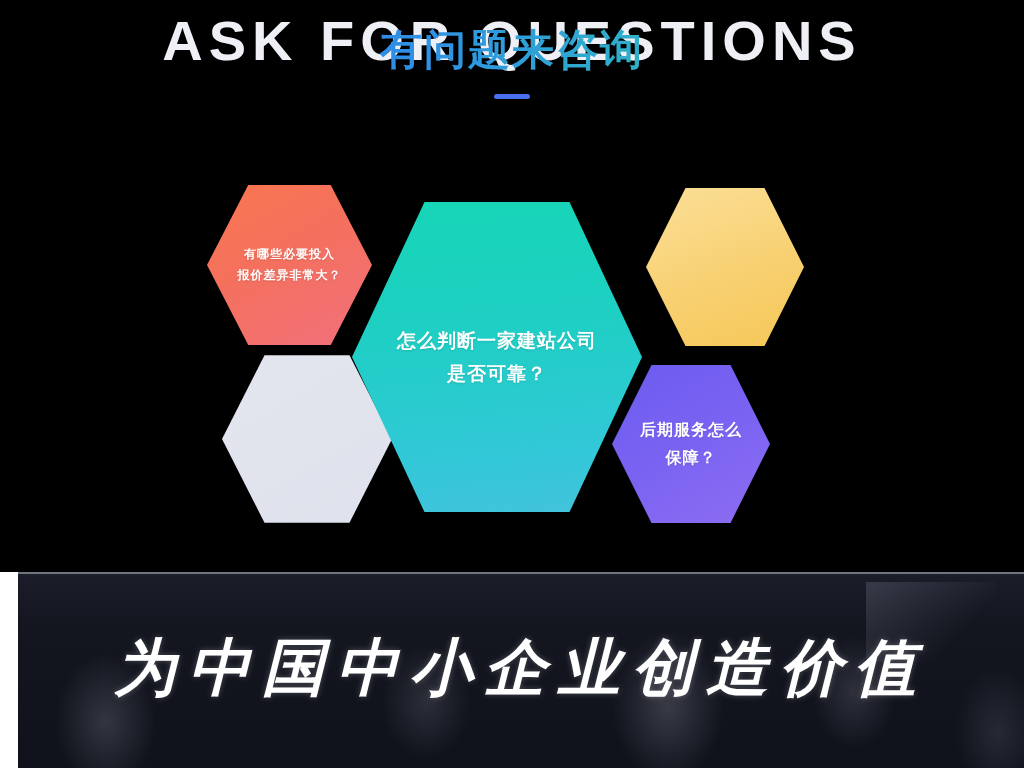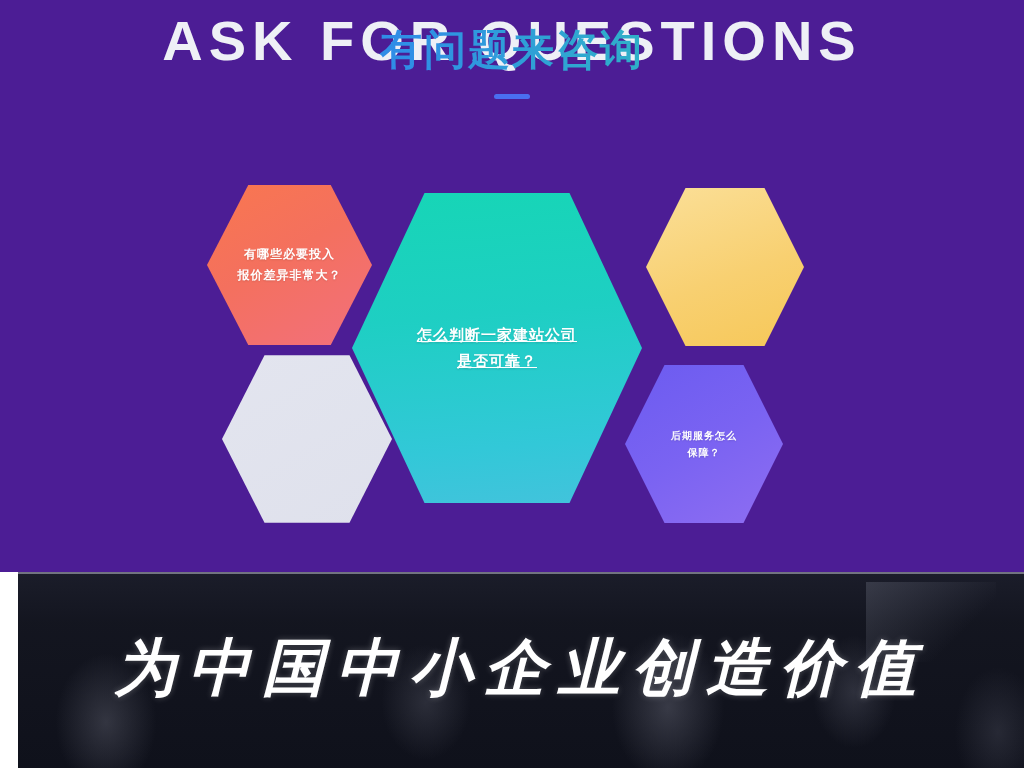--- a/index.html
+++ b/index.html
@@ -6,21 +6,21 @@
   body{
     width:1024px;height:768px;overflow:hidden;
     background:#ffffff;
     font-family:"Liberation Sans","DejaVu Sans",sans-serif;
     position:relative;
   }
 
   
   #faq-section{
     position:absolute;left:0;top:0;width:1024px;height:572px;
-    background:#4c1d95;overflow:hidden;
+    background:#000000;overflow:hidden;
   }
 
   #watermark{
     position:absolute;left:0;top:8px;width:1024px;
     text-align:center;
     font-size:56px;font-weight:bold;letter-spacing:6px;
     color:#eef0f6;
     white-space:nowrap;
     user-select:none;
   }
@@ -76,35 +76,34 @@
     background:linear-gradient(150deg,#f9774f 0%,#f4705e 45%,#f2707e 100%);
     font-size:12px;
   }
   
   #hex-grey{
     left:222px;top:200px;width:170px;height:178px;
     background:linear-gradient(150deg,#e3e5ef 0%,#dfe1ec 100%);
   }
   
   #hex-teal{
-    left:352px;top:33px;width:290px;height:330px;
+    left:352px;top:42px;width:290px;height:330px;
     background:linear-gradient(175deg,#16d6b5 0%,#1ecfc3 40%,#32c8d8 78%,#45c2dd 100%);
-    font-size:15px;
-    text-decoration:underline;
+    font-size:19px;
   }
   
   #hex-yellow{
     left:646px;top:33px;width:158px;height:168px;
     background:linear-gradient(160deg,#fbe09a 0%,#f8d071 55%,#f6c757 100%);
   }
   
   #hex-purple{
-    left:625px;top:210px;width:158px;height:168px;
+    left:612px;top:210px;width:158px;height:168px;
     background:linear-gradient(150deg,#6b5bf0 0%,#7a63f2 50%,#8f6ef2 100%);
-    font-size:10px;
+    font-size:16px;
   }
   
   #hex-green{
     left:770px;top:130px;width:155px;height:165px;
     background:linear-gradient(150deg,#2ed18f 0%,#32cf9a 50%,#3ccfae 100%);
     font-size:12px;
   }
 
   
   #bottom-banner{

